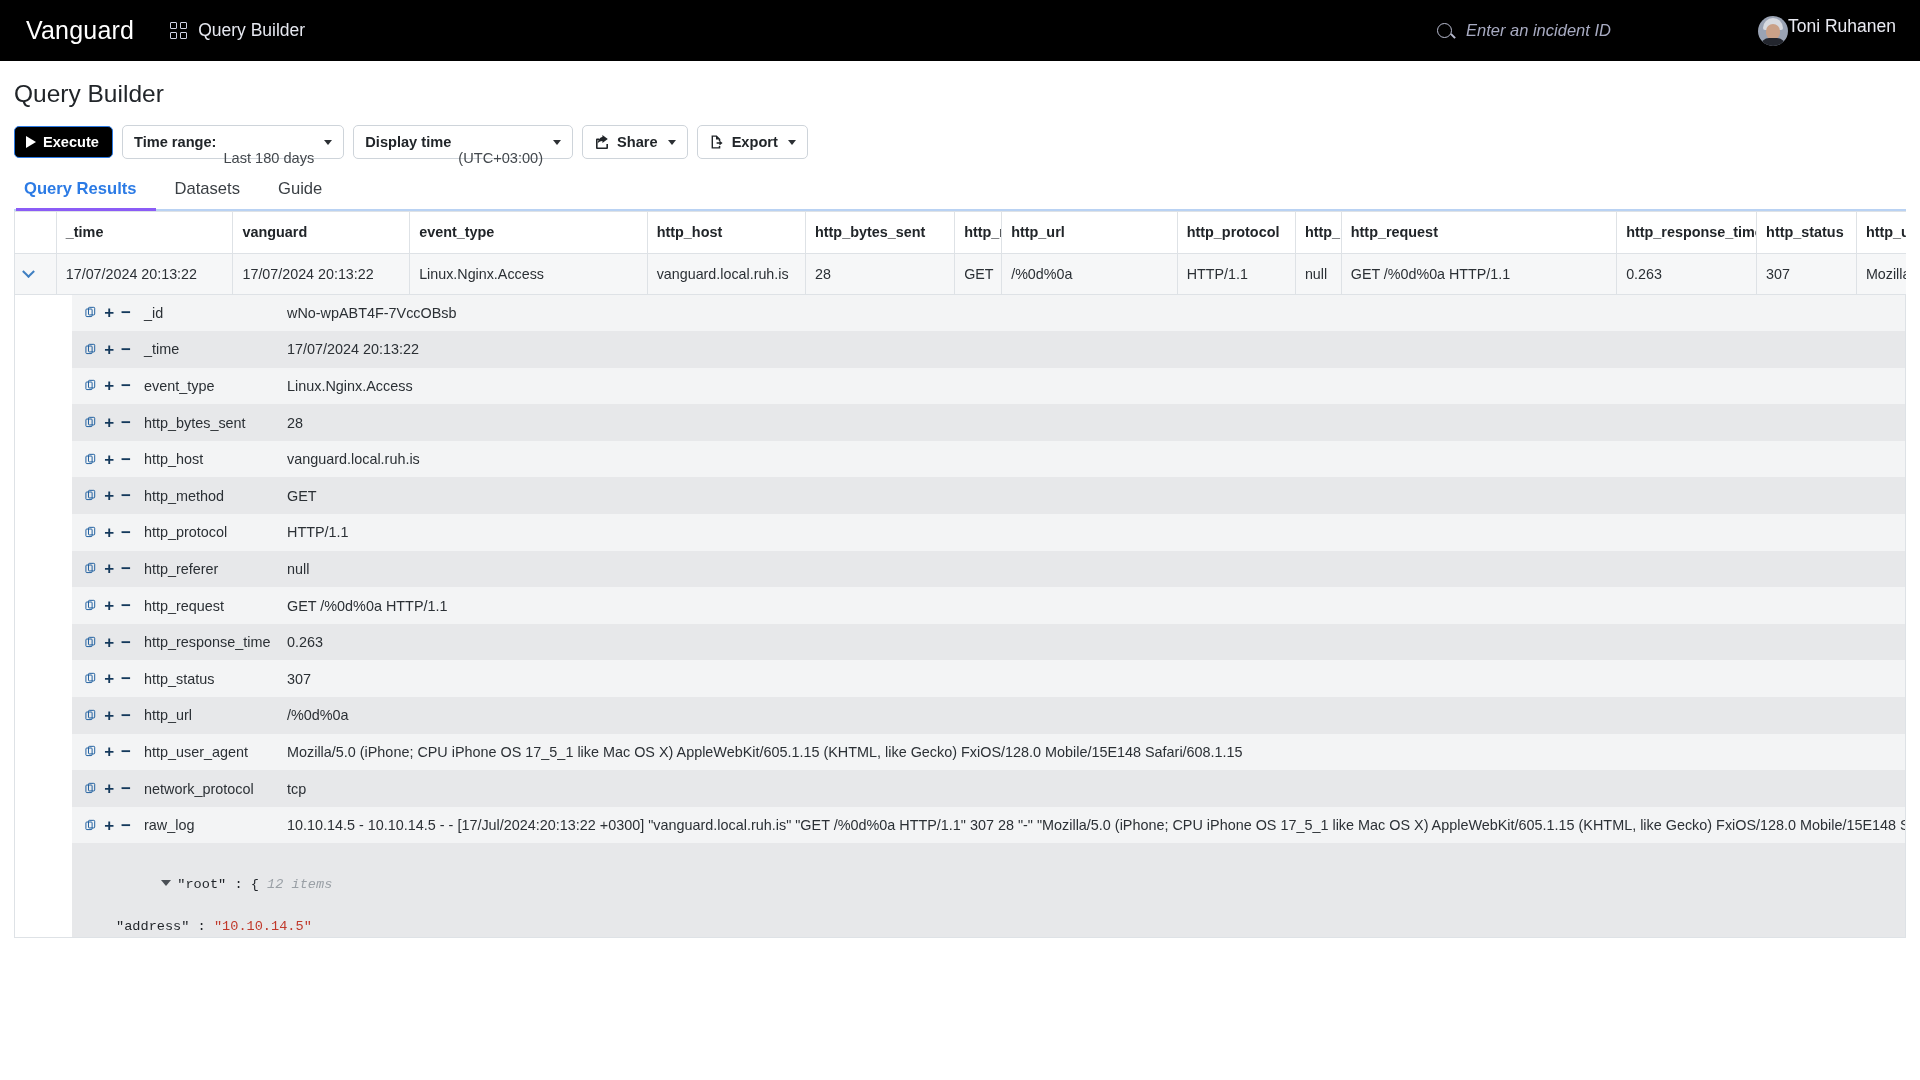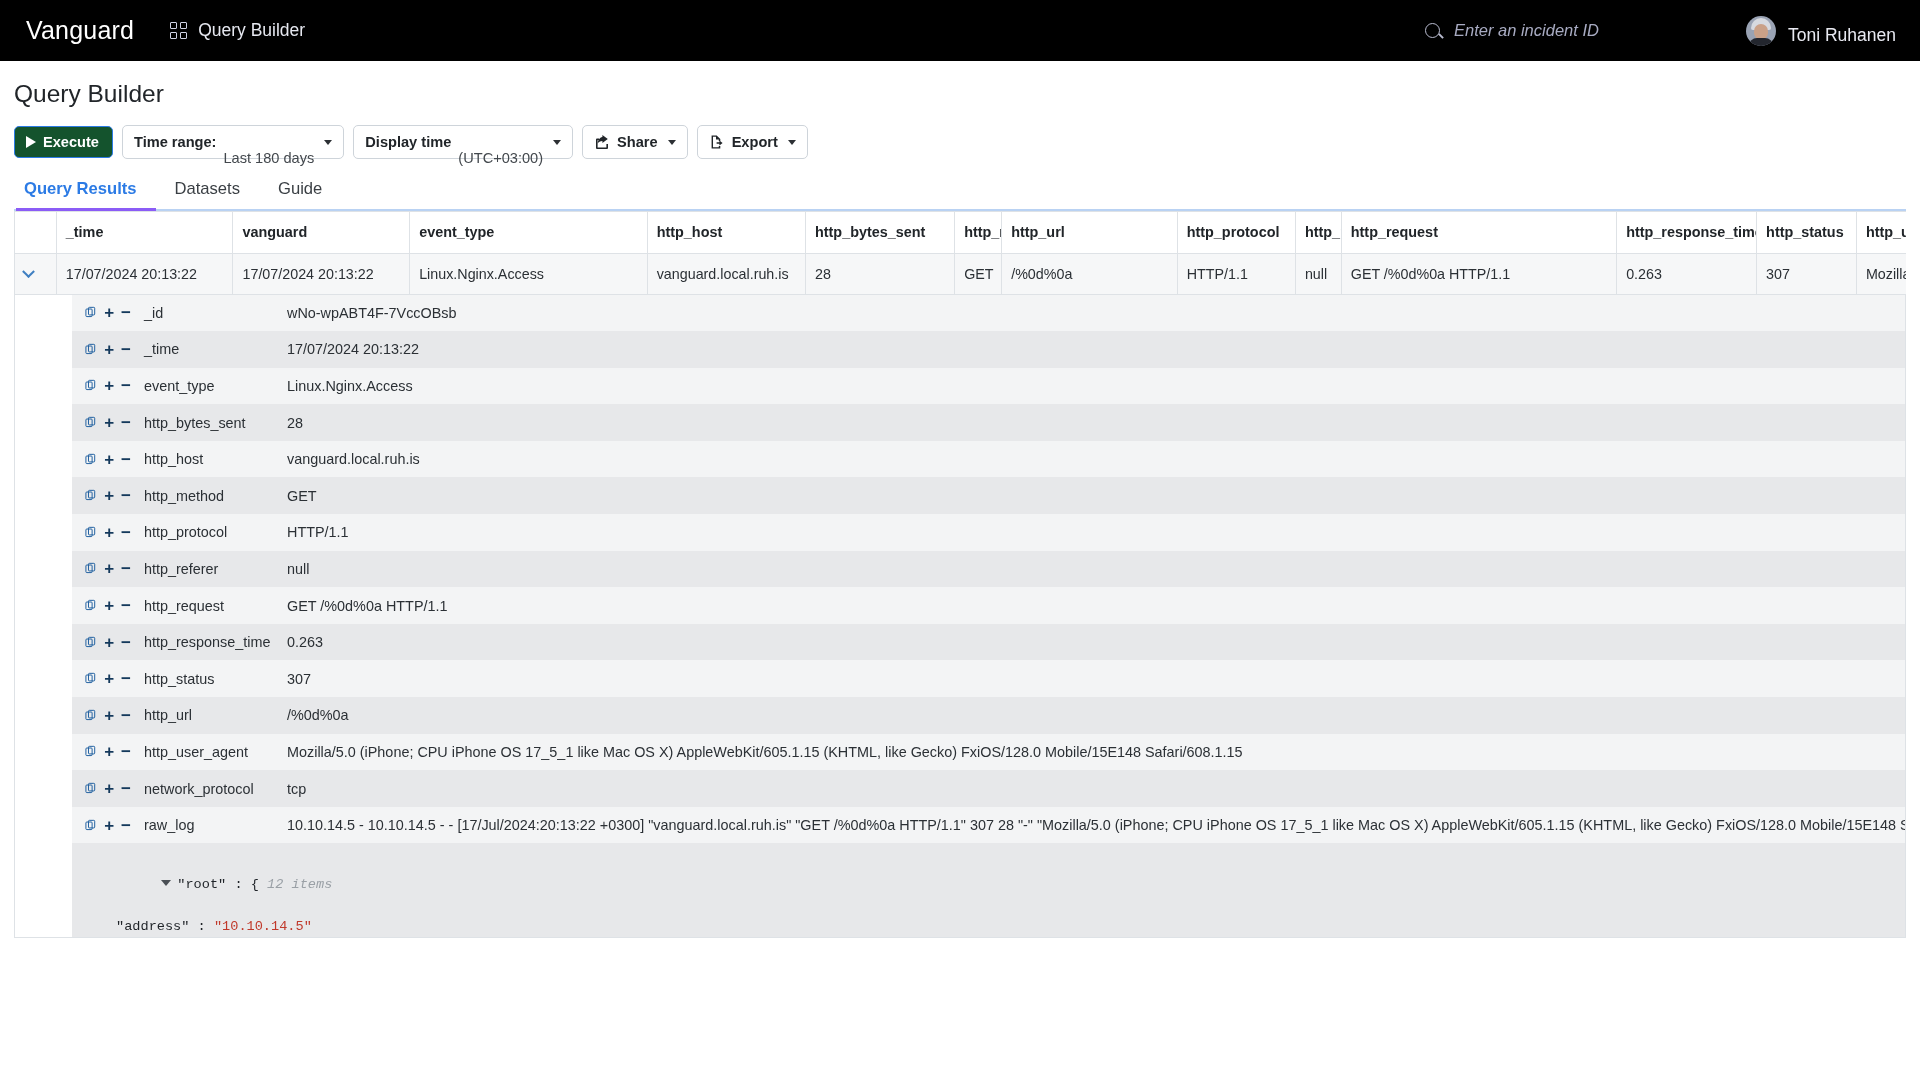--- a/index.html
+++ b/index.html
@@ -70,21 +70,21 @@
     background: transparent;
     border: none;
     outline: none;
     color: #c9ccdd;
     font-family: "Liberation Sans", sans-serif;
     font-size: 16.5px;
     font-style: italic;
     width: 260px;
   }
   .nav-search input::placeholder { color: #a8abc2; font-style: italic; }
-  .nav-user { display: flex; align-items: flex-end; gap: 12px; }
+  .nav-user { display: flex; align-items: flex-start; }
   .avatar {
     width: 30px; height: 30px;
     border-radius: 50%;
     overflow: hidden;
     background: #9aa3b4;
     position: relative;
     flex: none;
   }
   .avatar .hair {
     position:absolute; left:5px; top:2px; width:20px; height:12px;
@@ -125,21 +125,21 @@
     padding: 16px 11px;
     font-size: 14.6px;
     background: #ffffff;
     border: 1px solid #ced4da;
     color: #212529;
     cursor: pointer;
     white-space: nowrap;
     font-family: "Liberation Sans", sans-serif;
   }
   .btn-primary {
-    background: #14532d;
+    background: #000000;
     border-color: #2c7be5;
     color: #ffffff;
     font-weight: 700;
     padding: 0 13px 0 11px;
   }
   .btn b { font-weight: 700; }
   .btn .muted { color: #43484d; font-weight: 400; margin-top: 32px; }
   .caret {
     width: 0; height: 0;
     border-left: 4.5px solid transparent;

